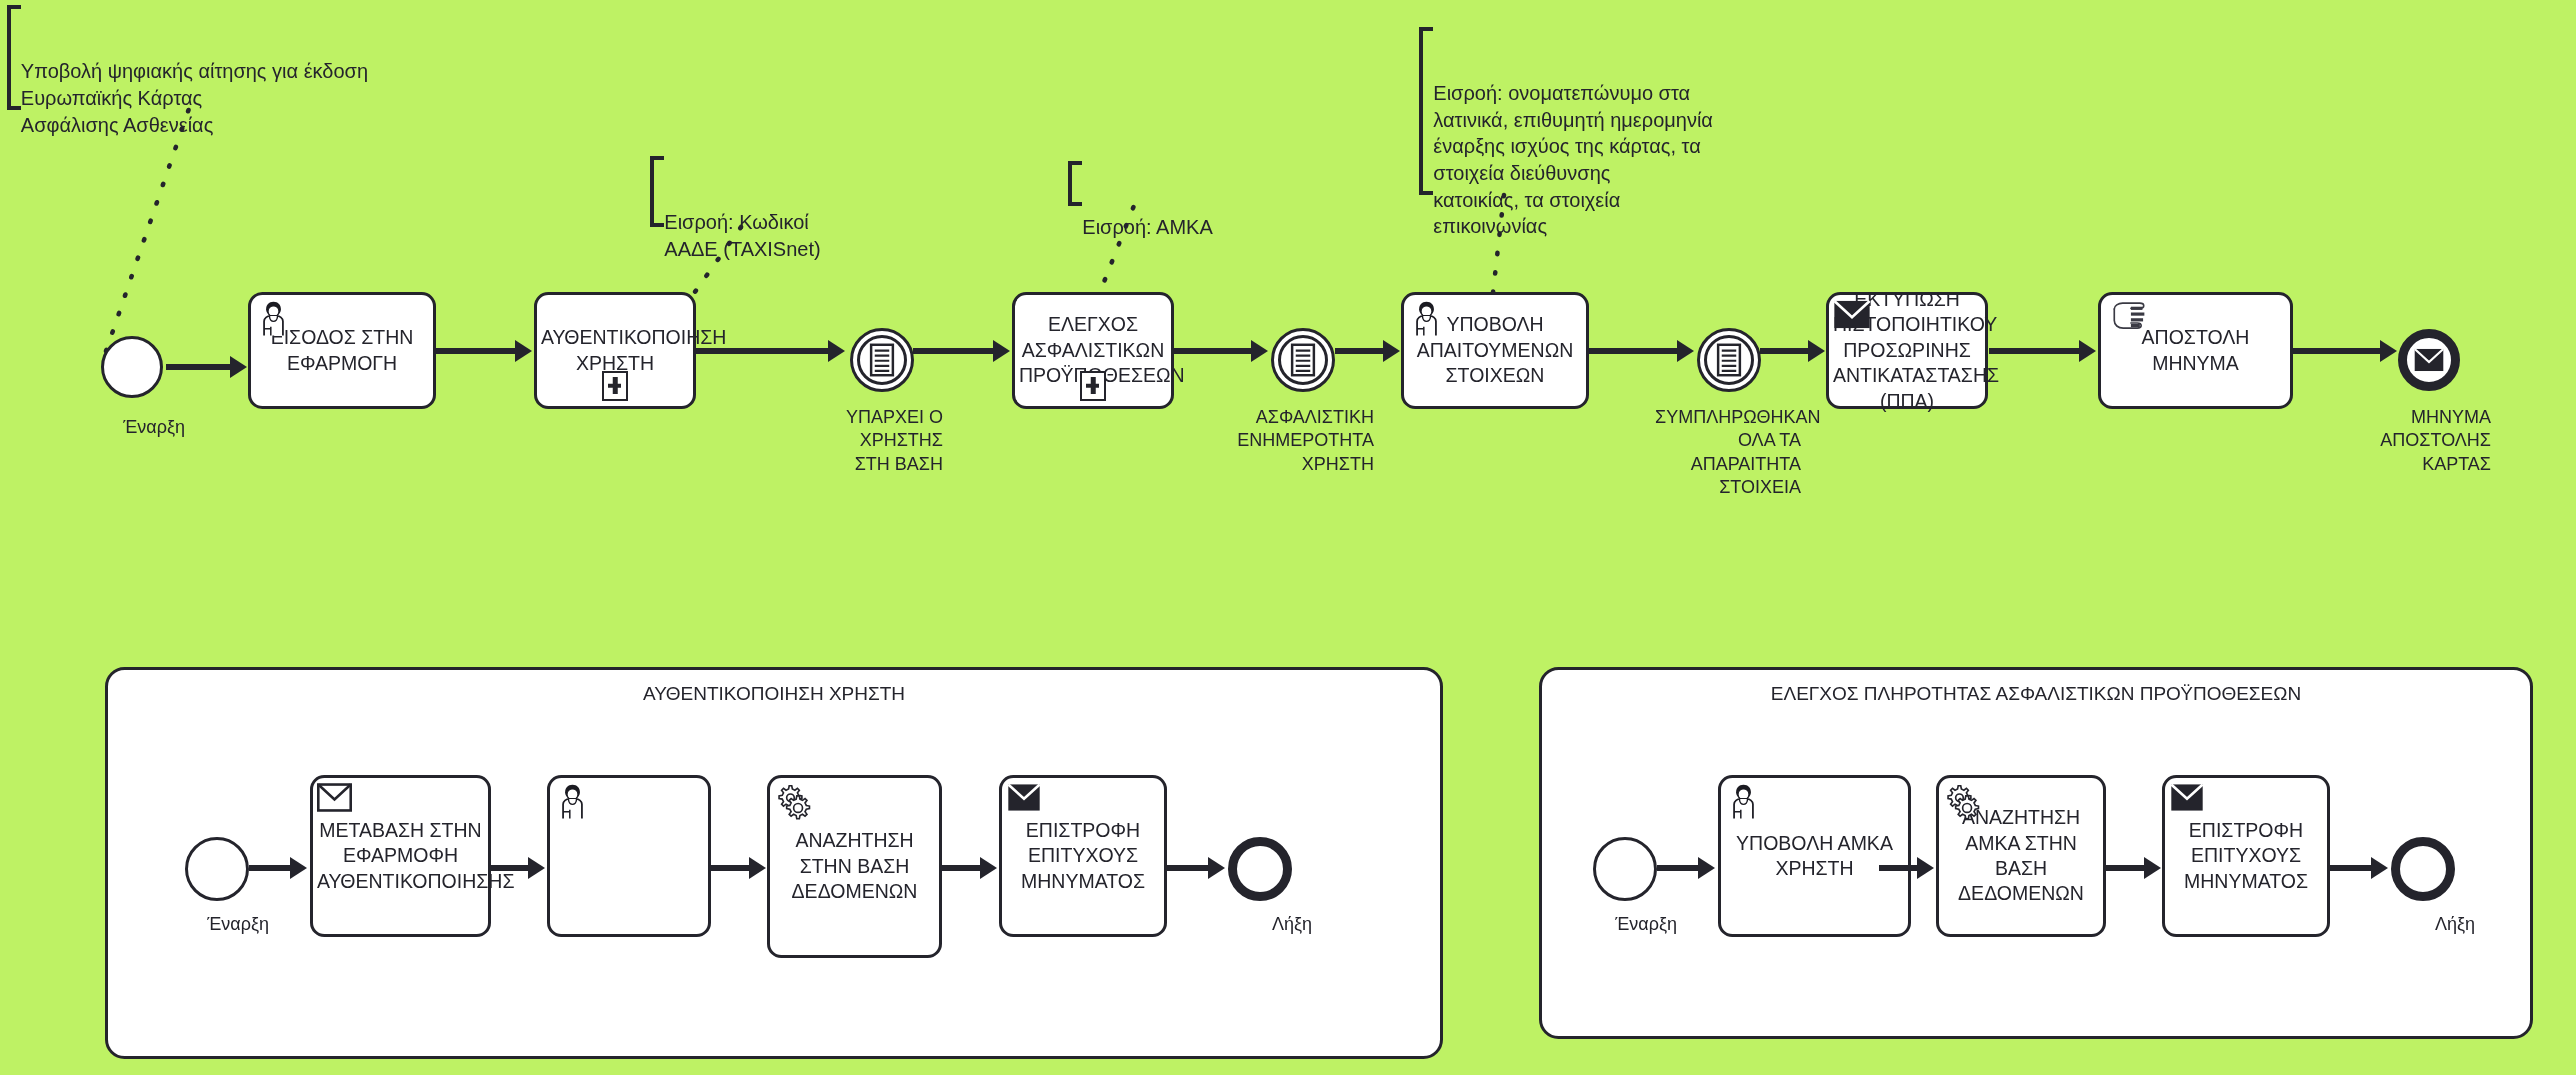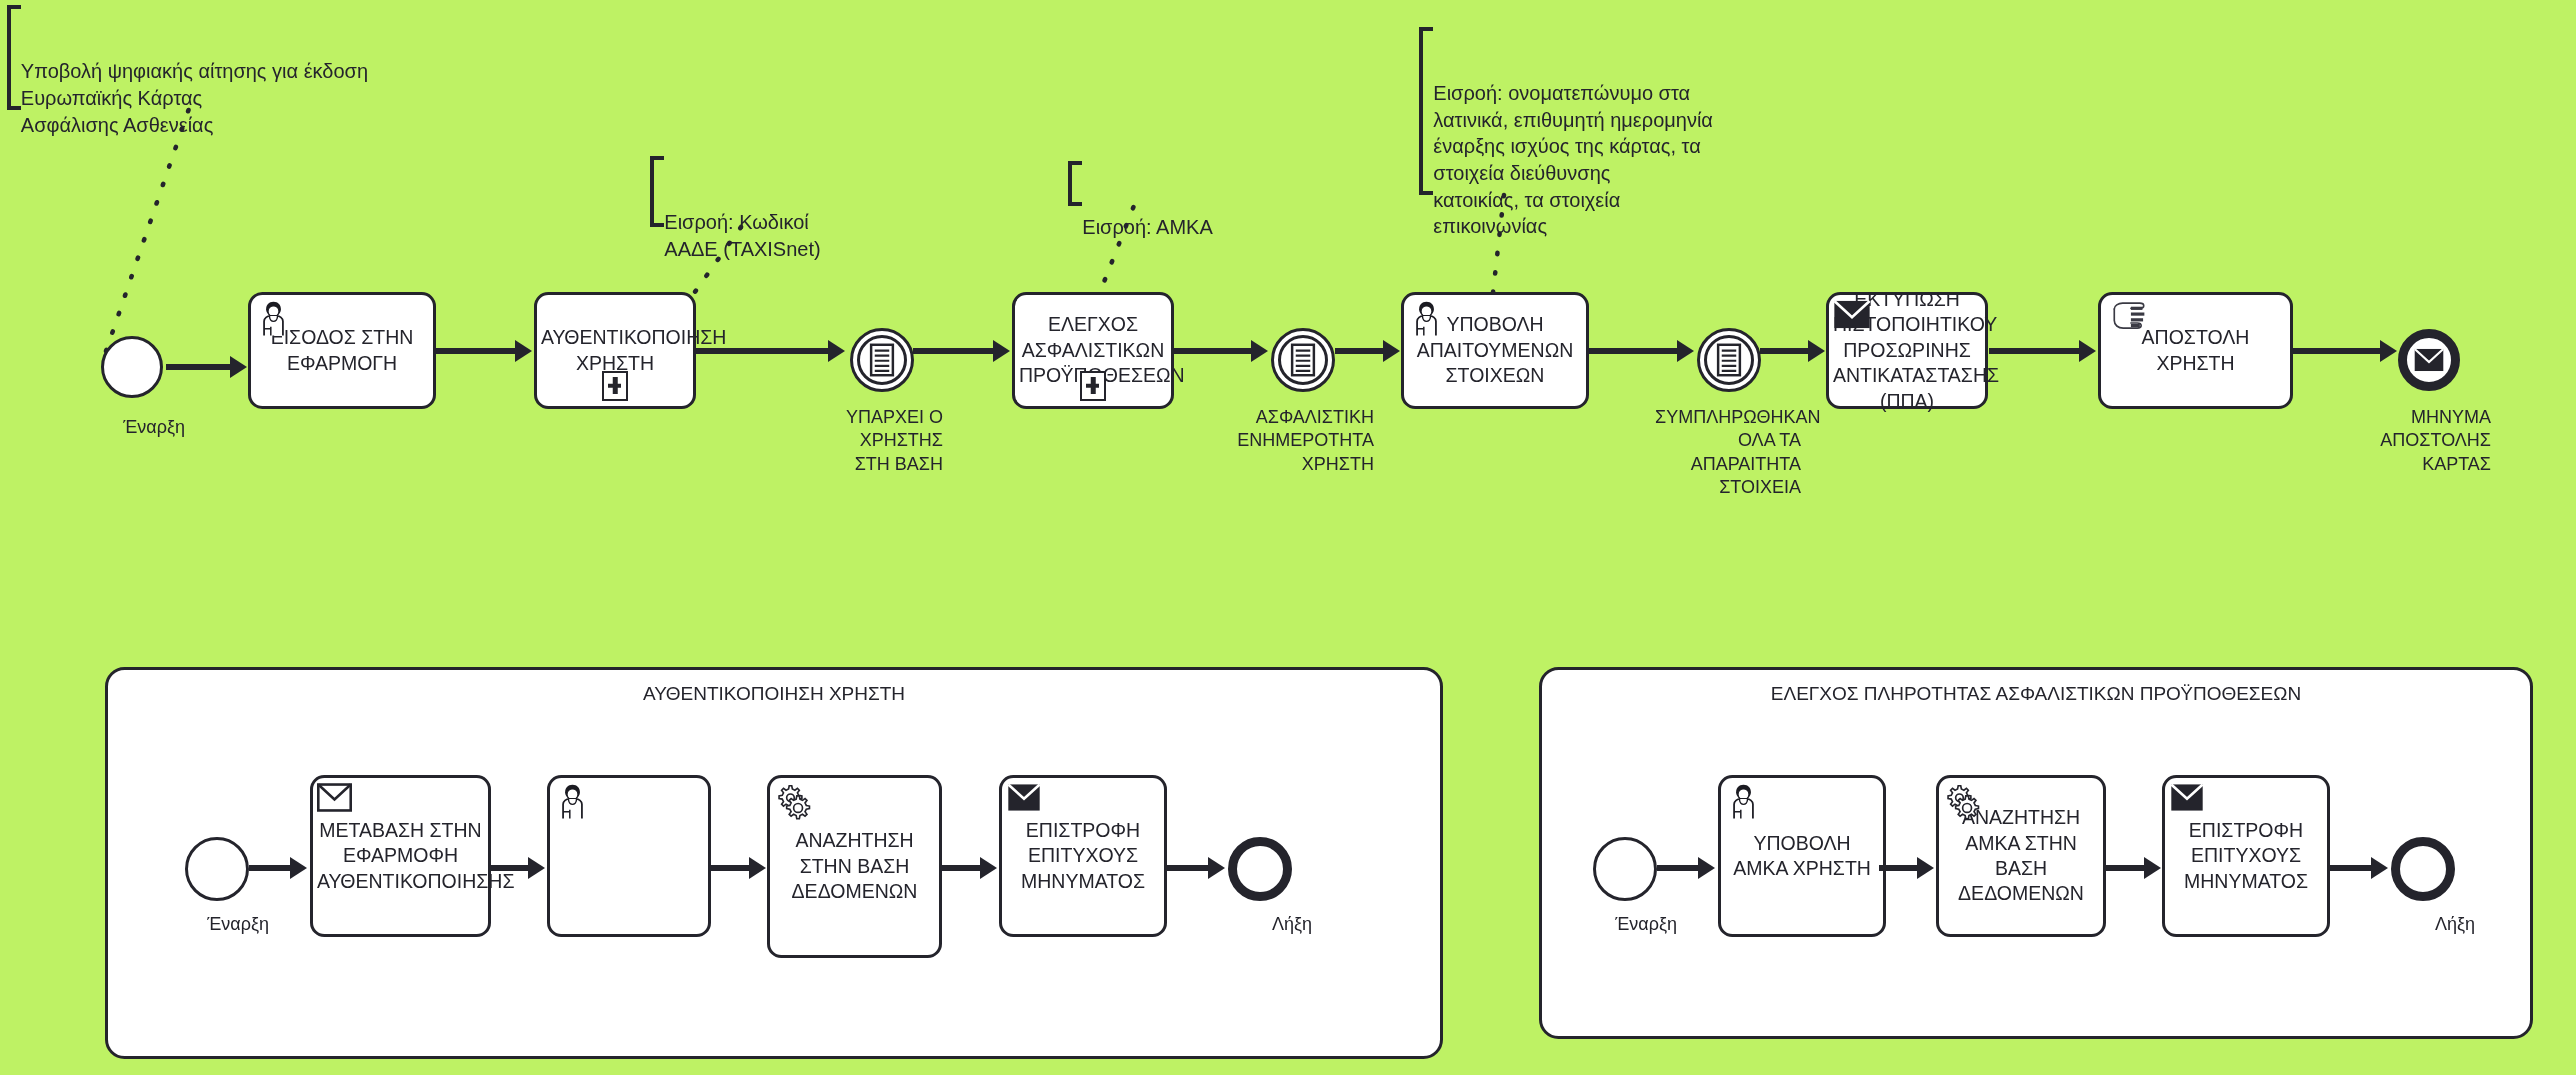--- a/index.html
+++ b/index.html
@@ -352,21 +352,21 @@
     <span class="task-icon" style="width:40px; height:32px; left:7.8px; top:5.2px;">
       <svg viewBox="0 0 62 50">
         <path d="M8 14c0-5 6-9 13-9h27c4 0 6 2 6 4s-2 4-6 4H34" fill="#fff" stroke="#3a3a44" stroke-width="2.6" stroke-linecap="round"></path>
         <path d="M8 14v18c0 7 6 12 14 12h22c4 0 6-2 6-4s-2-4-6-4H34" fill="#fff" stroke="#3a3a44" stroke-width="2.6" stroke-linecap="round"></path>
         <line x1="34" y1="13" x2="52" y2="13" stroke="#3a3a44" stroke-width="5"></line>
         <line x1="34" y1="22" x2="55" y2="22" stroke="#3a3a44" stroke-width="5"></line>
         <line x1="34" y1="31" x2="53" y2="31" stroke="#3a3a44" stroke-width="5"></line>
         <line x1="34" y1="40" x2="48" y2="40" stroke="#3a3a44" stroke-width="5"></line>
       </svg>
     </span>
-    <span class="label">ΑΠΟΣΤΟΛΗ ΧΡΗΣΤΗ</span>
+    <span class="label">ΑΠΟΣΤΟΛΗ ΜΗΝΥΜΑ</span>
   </div>
 
   <div class="flow" style="left:2293px; top:342px; width:104px; height:18px;">
     <div class="line" style="width:87px;"></div>
       <div class="head"></div>
   </div>
 
   <div class="event end" style="left:2398px; top:329px; width:62px; height:62px;">
     <span class="ev-icon" style="width:30px; height:23.4px;">
       <svg viewBox="0 0 46 36">
@@ -460,21 +460,21 @@
   <div class="pool-title" style="left:1539px; top:683px; width:994px;">ΕΛΕΓΧΟΣ ΠΛΗΡΟΤΗΤΑΣ ΑΣΦΑΛΙΣΤΙΚΩΝ ΠΡΟΫΠΟΘΕΣΕΩΝ</div>
 
   <div class="event start" style="left:1593px; top:837px; width:64px; height:64px;"></div>
   <div class="event-label" style="left:1573px; top:913px; width:104px;">Έναρξη</div>
 
   <div class="flow" style="left:1657px; top:859px; width:58px; height:18px;">
     <div class="line" style="width:42px;"></div>
       <div class="head"></div>
   </div>
 
-  <div class="task" style="left:1718px; top:775px; width:168px; height:162px;text-align:center;">
+  <div class="task" style="left:1718px; top:775px; width:193px; height:162px;text-align:center;">
     <span class="task-icon">
       <svg viewBox="0 0 52 56">
         <path d="M26 4c-7 0-11 5-11 11 0 6 5 11 11 11s11-5 11-11c0-6-4-11-11-11z" fill="#1b1b22"></path>
         <path d="M26 10c-4.5 0-8 3.5-8 8s3.5 8 8 8 8-3.5 8-8-3.5-8-8-8z" fill="#fff" stroke="#1b1b22" stroke-width="1.6"></path>
         <path d="M12 54V33c0-5 5-8 9-8h10c4 0 9 3 9 8v21" fill="#fff" stroke="#1b1b22" stroke-width="2.6"></path>
         <path d="M20 25c0 5 3 8 6 8s6-3 6-8" fill="#fff" stroke="#1b1b22" stroke-width="2.2"></path>
         <line x1="12" y1="44" x2="22" y2="44" stroke="#1b1b22" stroke-width="2.2"></line>
         <line x1="22" y1="41" x2="22" y2="54" stroke="#1b1b22" stroke-width="2.2"></line>
       </svg>
     </span>

